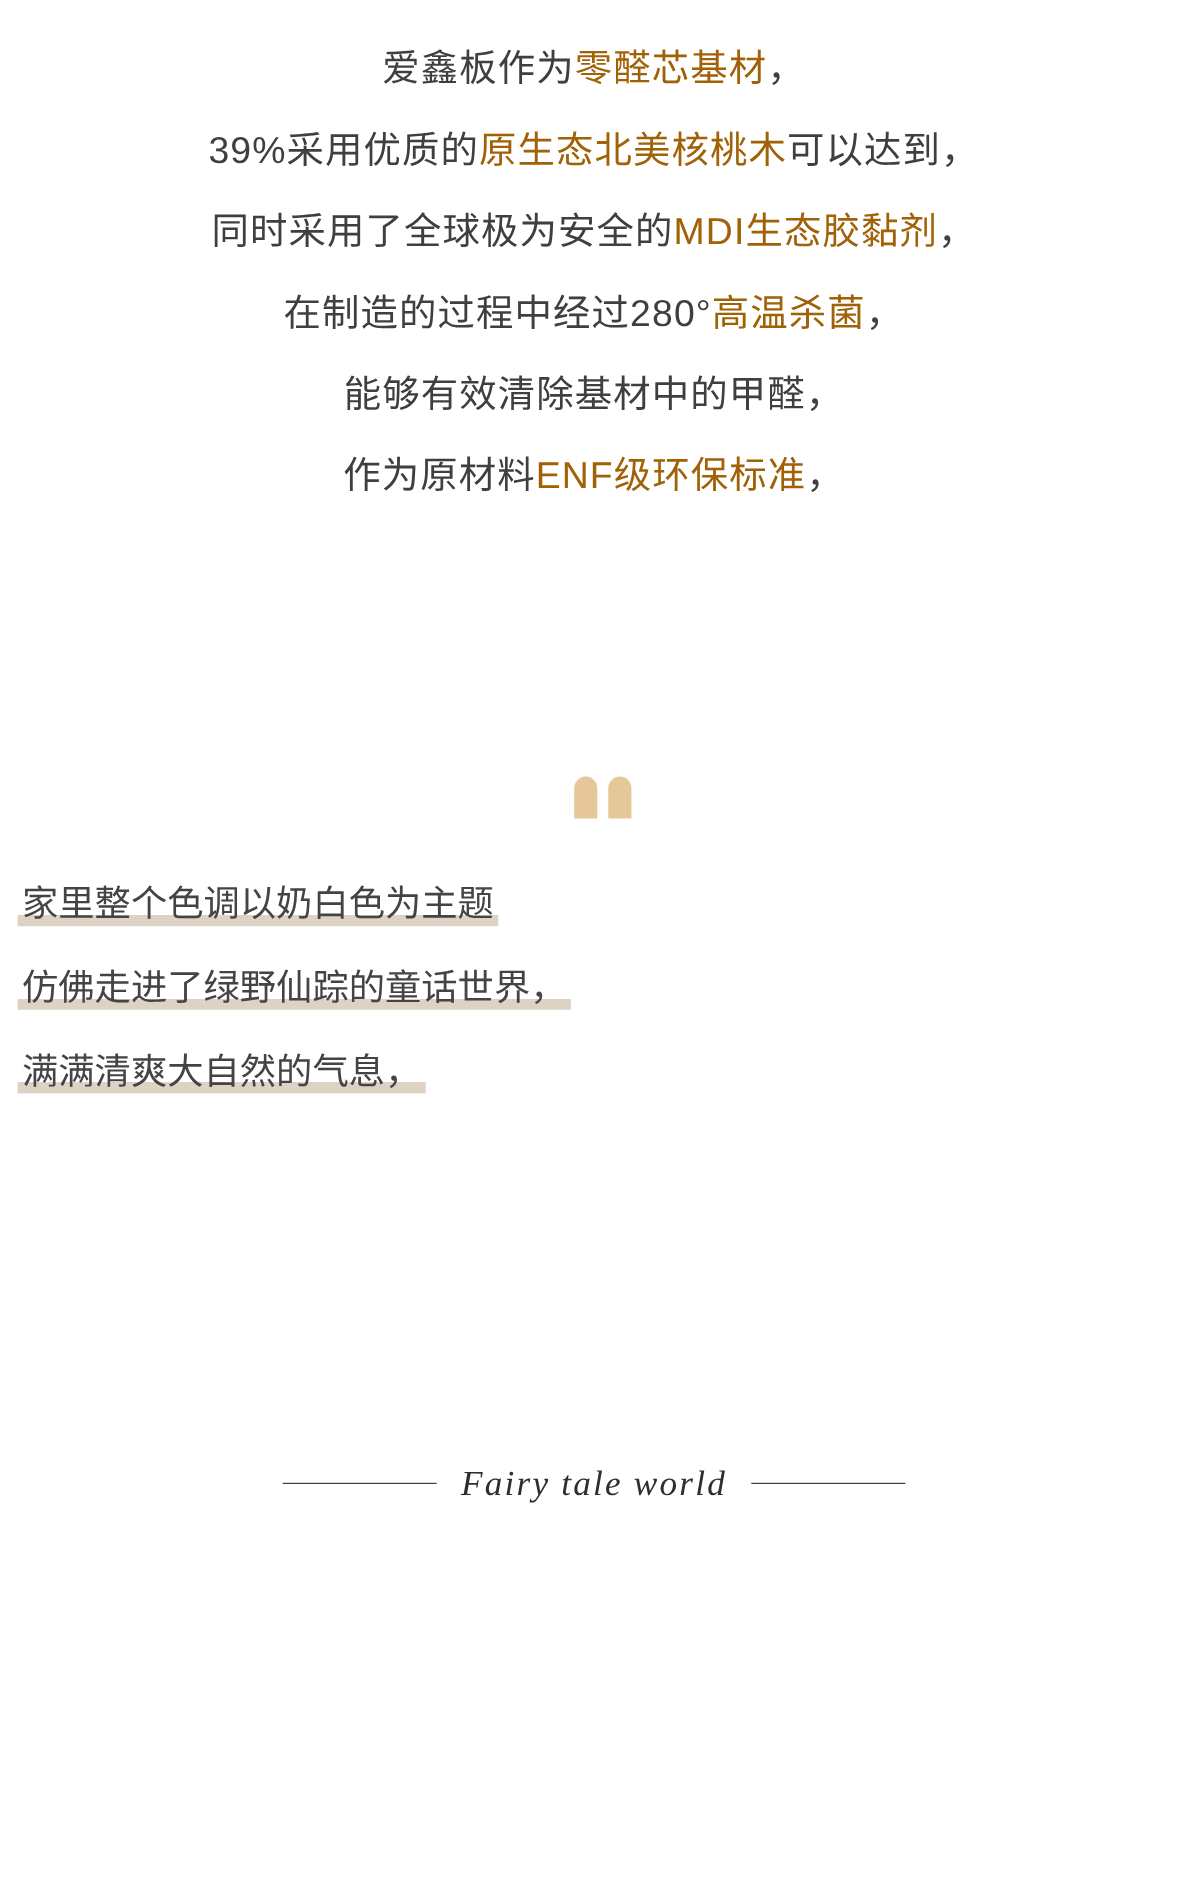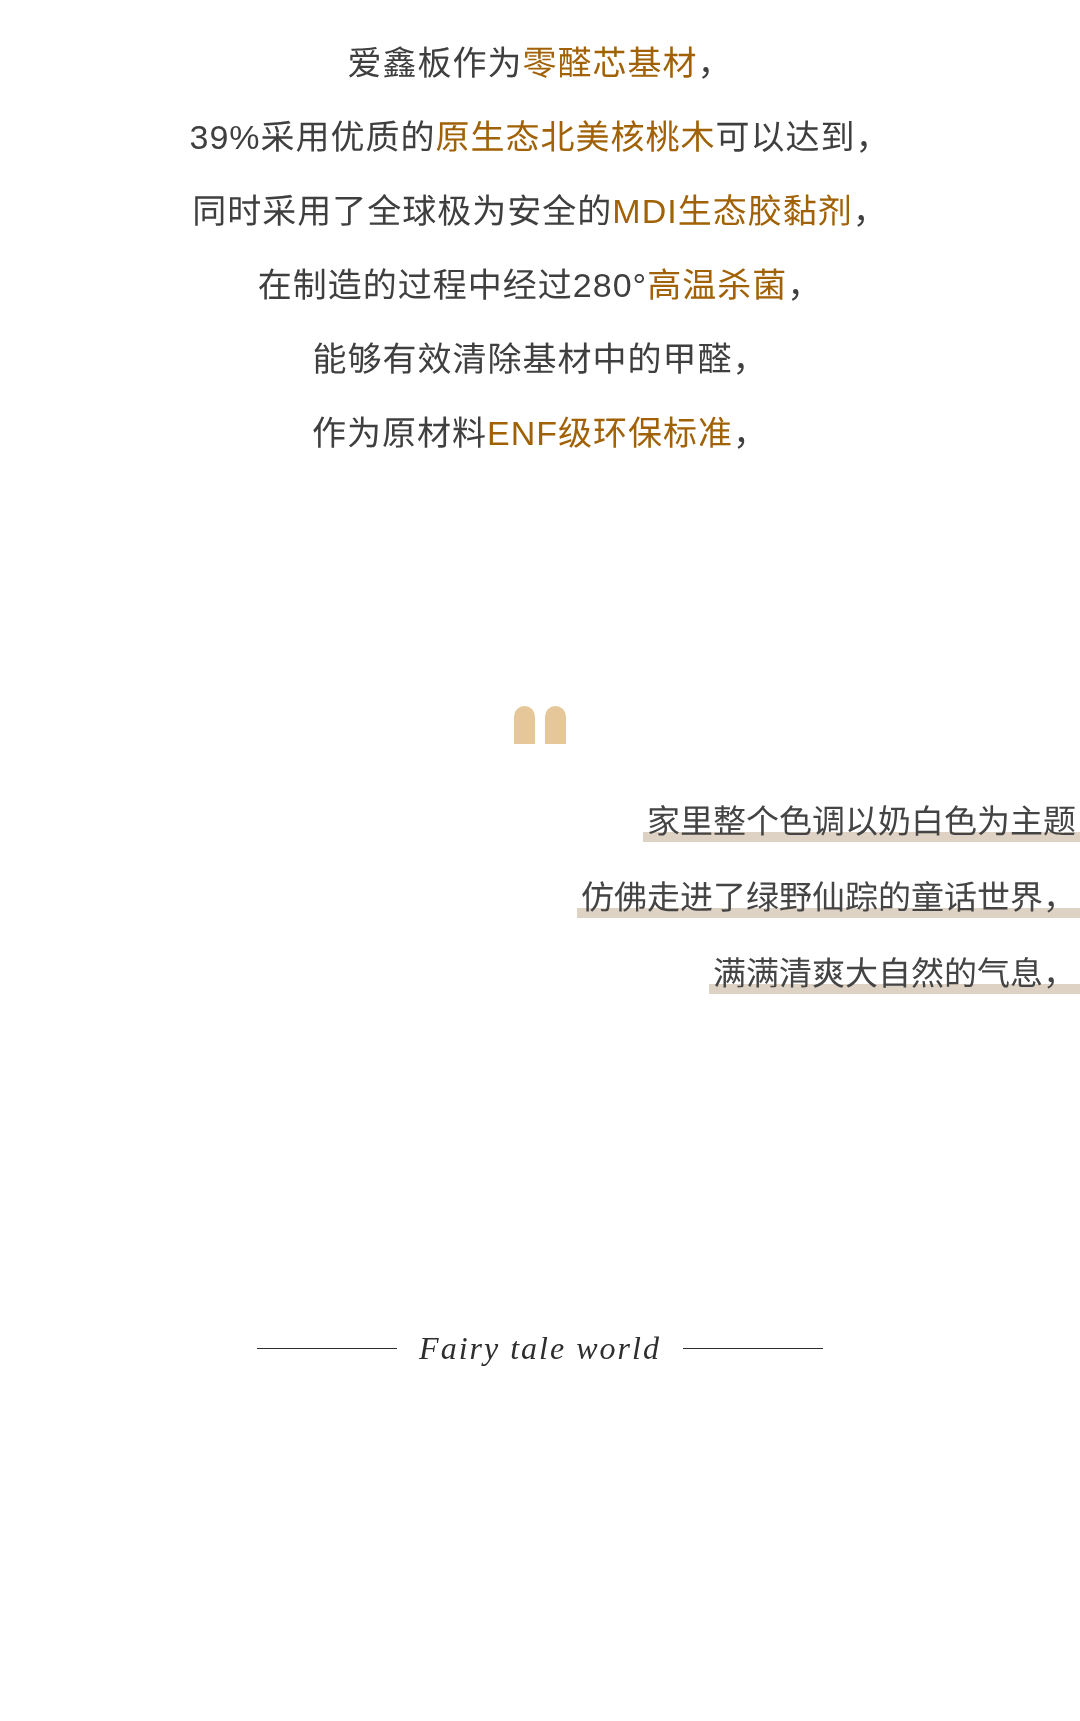--- a/index.html
+++ b/index.html
@@ -28,21 +28,22 @@
     color: #3f3f3f;
     white-space: nowrap;
   }
   .hl {
     color: #a16207;
   }
 
   
   .quote-block {
     margin-top: 236px;
-    text-align: right;
+    text-align: left;
+    margin-left: 16px;
   }
   .quote-mark {
     display: flex;
     justify-content: center;
     gap: 10px;
     margin-bottom: 40px;
   }
   .quote-mark span {
     display: block;
     width: 21px;

